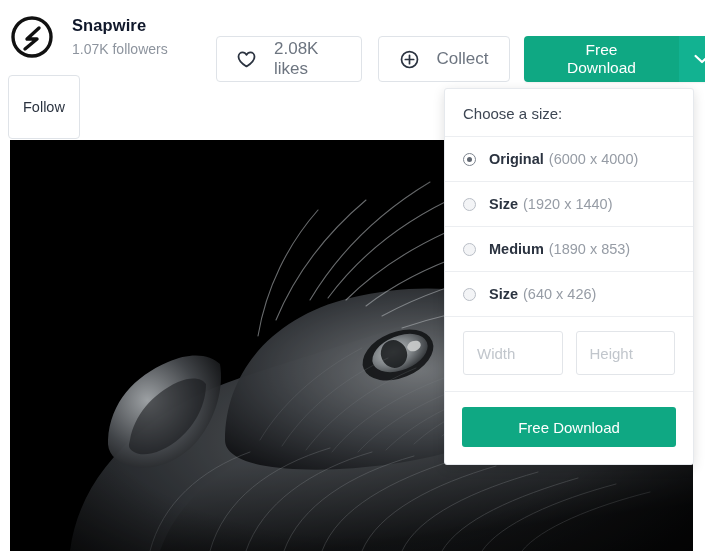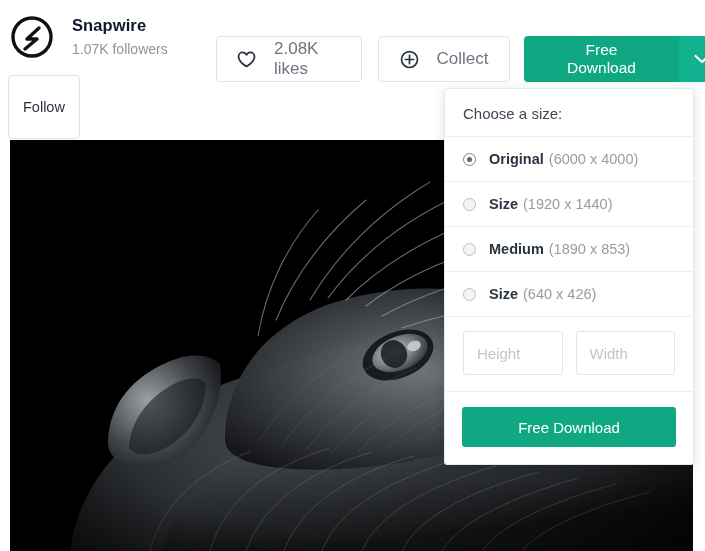--- a/index.html
+++ b/index.html
@@ -412,20 +412,20 @@
   </div>
 
   <div class="size-row">
     <span class="radio"></span>
     <span class="size-label">Size</span>
     <span class="size-dims">(640 x 426)</span>
   </div>
 
 
   <div class="custom-inputs">
+    <input type="text" placeholder="Width" style="">
     <input type="text" placeholder="Height" style="">
-    <input type="text" placeholder="Width" style="">
   </div>
 
   <div class="panel-foot">
     <button class="panel-dl-btn">Free Download</button>
   </div>
 </div>
 
 </body></html>

